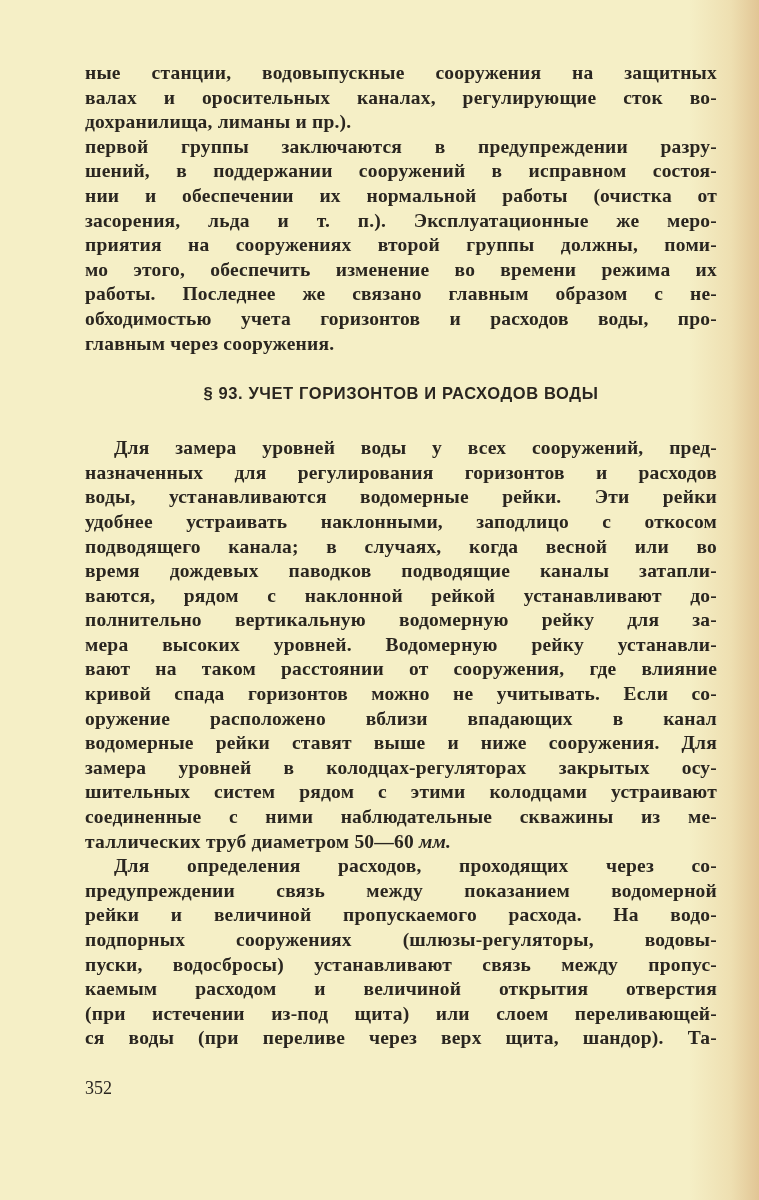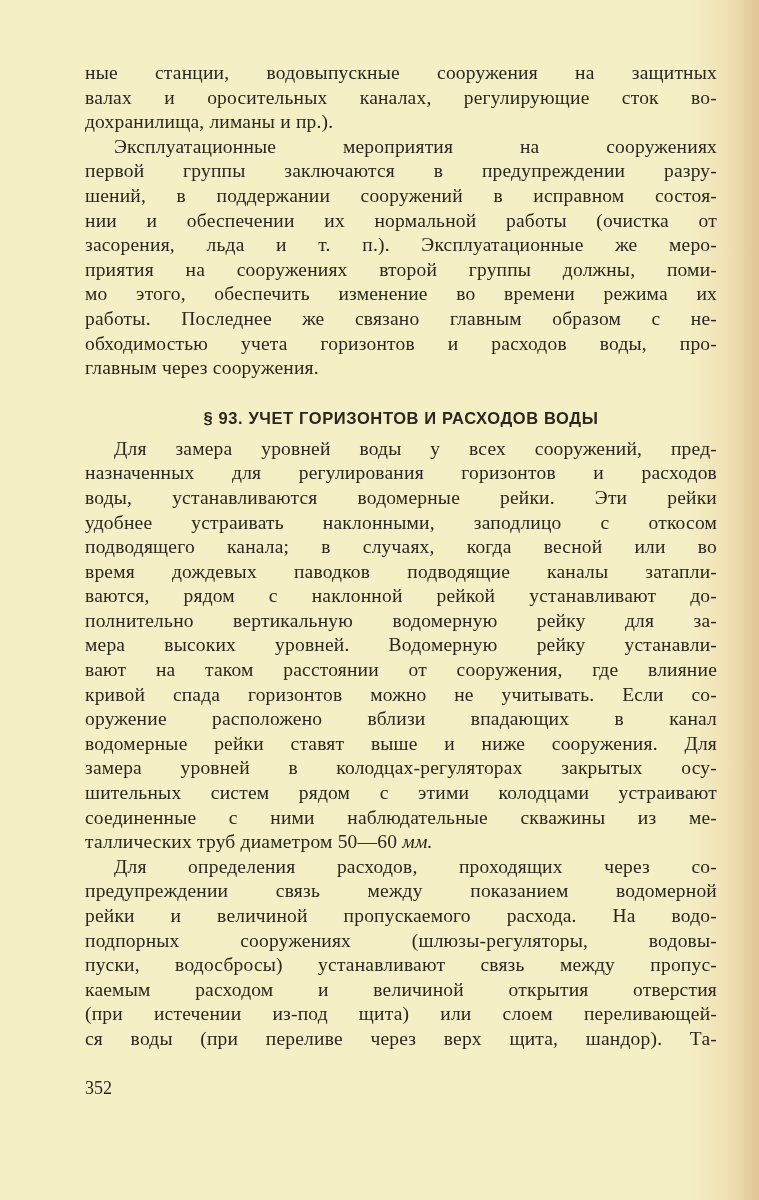--- a/index.html
+++ b/index.html
@@ -16,28 +16,29 @@
     pointer-events: none;
   }
   .text-block {
     position: absolute; left: 85px; top: 61px; width: 632px;
   }
   .line {
     display: block; height: 24.6px; line-height: 24.6px;
     font-size: 19.5px; white-space: nowrap;
     text-align: justify; text-align-last: justify;
     letter-spacing: 0.2px;
+    font-weight: bold;
   }
   .line.last { text-align-last: left; }
   .indent { padding-left: 29px; }
   .heading {
     display: block; text-align: center; font-weight: bold;
     font-family: "Liberation Sans", "DejaVu Sans", sans-serif;
     font-size: 16.5px; letter-spacing: 0.6px;
-    margin-top: 26px; margin-bottom: 8px; height: 22px; line-height: 22px;
+    margin-top: 26px; margin-bottom: 32px; height: 22px; line-height: 22px;
   }
   .italic { font-style: italic; }
   .page-number {
     position: absolute; left: 85px; top: 1078px;
     font-size: 18px; font-family: "Liberation Serif", serif;
   }
 </style>
 </head>
 <body>
 
@@ -45,21 +46,20 @@
 
 <div class="text-block">
 
   <div>
     <span class="line">ные станции, водовыпускные сооружения на защитных</span>
     <span class="line">валах и оросительных каналах, регулирующие сток во-</span>
     <span class="line last">дохранилища, лиманы и пр.).</span>
   </div>
 
   <div>
-    <span class="line indent">Эксплуатационные мероприятия на сооружениях</span>
     <span class="line">первой группы заключаются в предупреждении разру-</span>
     <span class="line">шений, в поддержании сооружений в исправном состоя-</span>
     <span class="line">нии и обеспечении их нормальной работы (очистка от</span>
     <span class="line">засорения, льда и т. п.). Эксплуатационные же меро-</span>
     <span class="line">приятия на сооружениях второй группы должны, поми-</span>
     <span class="line">мо этого, обеспечить изменение во времени режима их</span>
     <span class="line">работы. Последнее же связано главным образом с не-</span>
     <span class="line">обходимостью учета горизонтов и расходов воды, про-</span>
     <span class="line last">главным через сооружения.</span>
   </div>

